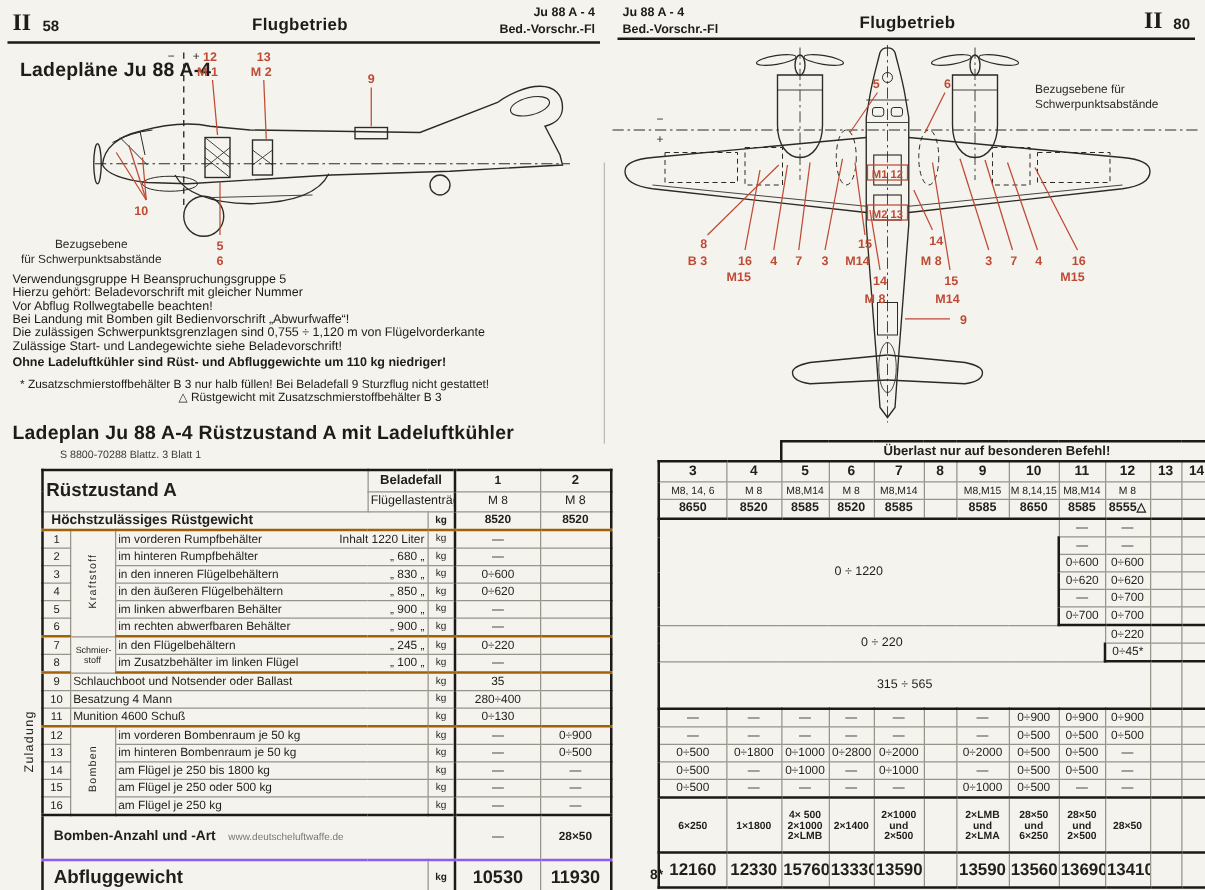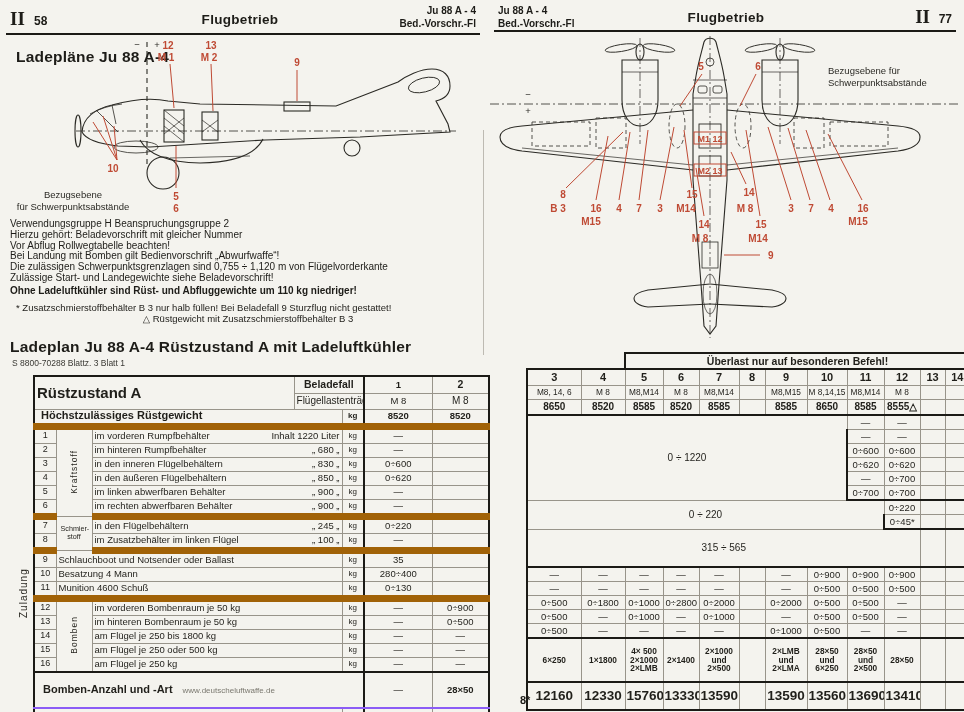--- a/index.html
+++ b/index.html
@@ -8,37 +8,37 @@
   .abs{position:absolute;}
   .pg{position:absolute;top:0;height:712px;}
   #pl{left:0;width:486px;}
   #pr{left:486px;width:478px;}
   .rule{position:absolute;height:2px;background:#1b1a16;}
   .roman{font-family:"Liberation Serif",serif;font-size:19px;font-weight:bold;}
   .pnum{font-size:12px;font-weight:bold;}
   .hcenter{font-size:13.5px;font-weight:bold;letter-spacing:.3px;}
   .corner{font-size:10px;font-weight:bold;line-height:1.25;}
   .sect{font-size:15.5px;font-weight:bold;letter-spacing:.2px;}
-  .sub{font-size:8.5px;color:#3a3934;}
+  .sub{font-size:8.5px;color:#3a3934;margin-left:36px;}
   .note{font-size:10px;line-height:10.8px;}
   .noteb{font-size:10px;font-weight:bold;margin-top:1px;}
   .fn{font-size:9.5px;line-height:11.5px;}
   table{border-collapse:collapse;table-layout:fixed;background:transparent;}
   td{overflow:hidden;white-space:nowrap;padding:0 2px;border:1px solid #98948a;
      font-size:9.5px;height:13px;line-height:1.02;text-align:center;color:#201f1a;}
   
   #lt{width:455px;border:2px solid #1b1a16;}
   #lt td.tt{font-size:15px;font-weight:bold;text-align:left;}
   #lt td.hl{font-size:10px;}
   #lt td.hb{font-weight:bold;font-size:10.5px;}
   #lt td.desc{text-align:left;}
   #lt td.kg{font-size:8px;padding:0 1px;}
   #lt td.val{border-left:2px solid #1b1a16;font-size:9.5px;}
   #lt td.val2{font-size:9.5px;}
-  #lt tr.hvy td{border-bottom:7px solid #a16207;}
+  #lt tr.hvy td{border-bottom:2px solid #a16207;}
   #lt td.num{font-size:9px;padding:0;}
   #lt td.grp{padding:4px;}
   .df{display:flex;justify-content:space-between;align-items:center;}
   .vt{writing-mode:vertical-rl;transform:rotate(180deg);margin:0 auto;font-size:8.5px;letter-spacing:1px;color:#26251f;}
   .two{white-space:pre-line;font-size:7.2px;line-height:1.05;}
   #lt tr.ruest td{font-weight:bold;}
   #lt tr.ruest td.lbl{font-size:11px;text-align:left;padding-left:6px;}
   #lt tr.banz td{height:34px;border-top:2px solid #1b1a16;border-bottom:2px solid #8b5cf6;}
   #lt tr.banz td.lbl{text-align:left;padding-left:8px;}
   #lt tr.abf td{height:26px;font-weight:bold;}
@@ -121,21 +121,21 @@
     <text class="red" x="297" y="30" text-anchor="middle">9</text>
     <text class="red" x="113" y="136" text-anchor="middle">10</text>
     <text class="red" x="176" y="164" text-anchor="middle">5</text>
     <text class="red" x="176" y="176" text-anchor="middle">6</text>
     <text class="blk" x="73" y="162" text-anchor="middle">Bezugsebene</text>
     <text class="blk" x="73" y="174" text-anchor="middle">für Schwerpunktsabstände</text>
   </svg>
 
   <div class="abs" style="left:10px;top:219px;width:470px;">
     <div>
-          <div class="note">Verwendungsgruppe H  Beanspruchungsgruppe 2</div>
+          <div class="note">Verwendungsgruppe H  Beanspruchungsgruppe 5</div>
           <div class="note">Hierzu gehört: Beladevorschrift mit gleicher Nummer</div>
           <div class="note">Vor Abflug Rollwegtabelle beachten!</div>
           <div class="note">Bei Landung mit Bomben gilt Bedienvorschrift „Abwurfwaffe“!</div>
           <div class="note">Die zulässigen Schwerpunktsgrenzlagen sind 0,755 ÷ 1,120 m von Flügelvorderkante</div>
           <div class="note">Zulässige Start- und Landegewichte siehe Beladevorschrift!</div>
         </div>
     <div class="noteb">Ohne Ladeluftkühler sind Rüst- und Abfluggewichte um 110 kg niedriger!</div>
     <div style="height:6px;"></div>
     <div>
           <div class="fn" style="padding-left:6px;">* Zusatzschmierstoffbehälter B 3 nur halb füllen! Bei Beladefall 9 Sturzflug nicht gestattet!</div>
@@ -351,21 +351,21 @@
       </table>
 </div>
 
 <div class="pg" id="pr">
   <div class="abs corner" style="left:12px;top:5px;">
     <div>Ju 88 A - 4</div>
     <div>Bed.-Vorschr.-Fl</div>
   </div>
   <span class="abs hcenter" style="left:160px;top:10px;width:160px;text-align:center;">Flugbetrieb</span>
   <span class="abs roman" style="right:34px;top:6px;">II</span>
-  <span class="abs pnum" style="right:12px;top:12px;">77</span>
+  <span class="abs pnum" style="right:12px;top:12px;">80</span>
   <div class="rule" style="left:8px;top:30px;width:462px;"></div>
 
   <svg style="left:2px;top:32px;" width="476" height="318" viewBox="0 0 476 318">
     <g fill="none" stroke="#2b2a25" stroke-width="1.1">
       <line x1="2" y1="72" x2="472" y2="72" stroke-dasharray="9 3 2 3" stroke-width="0.8"></line>
       <line x1="222" y1="4" x2="222" y2="306" stroke-dasharray="9 3 2 3" stroke-width="0.7"></line>
       <line x1="152" y1="6" x2="152" y2="112" stroke-dasharray="9 3 2 3" stroke-width="0.7"></line>
       <line x1="292" y1="6" x2="292" y2="112" stroke-dasharray="9 3 2 3" stroke-width="0.7"></line>
 
       <path d="M216,10 C213,22 210,32 208,44 L205,62 L205,148 L213,252 L216,294 L222,302 L228,294 L231,252 L239,148 L239,62 L236,44 C234,32 231,22 228,10 C226,5 218,5 216,10 Z"></path>

